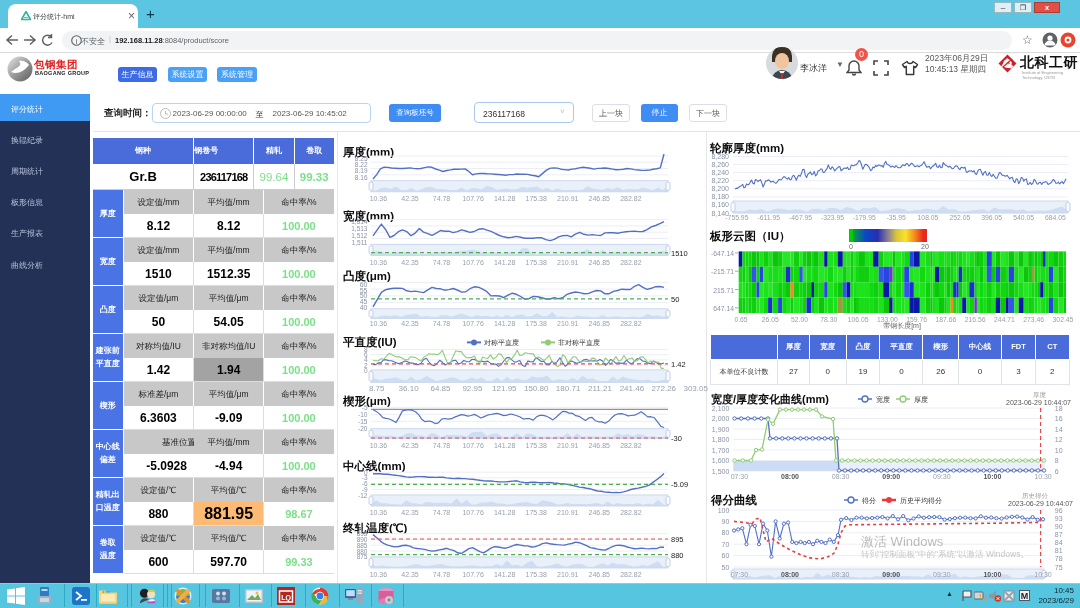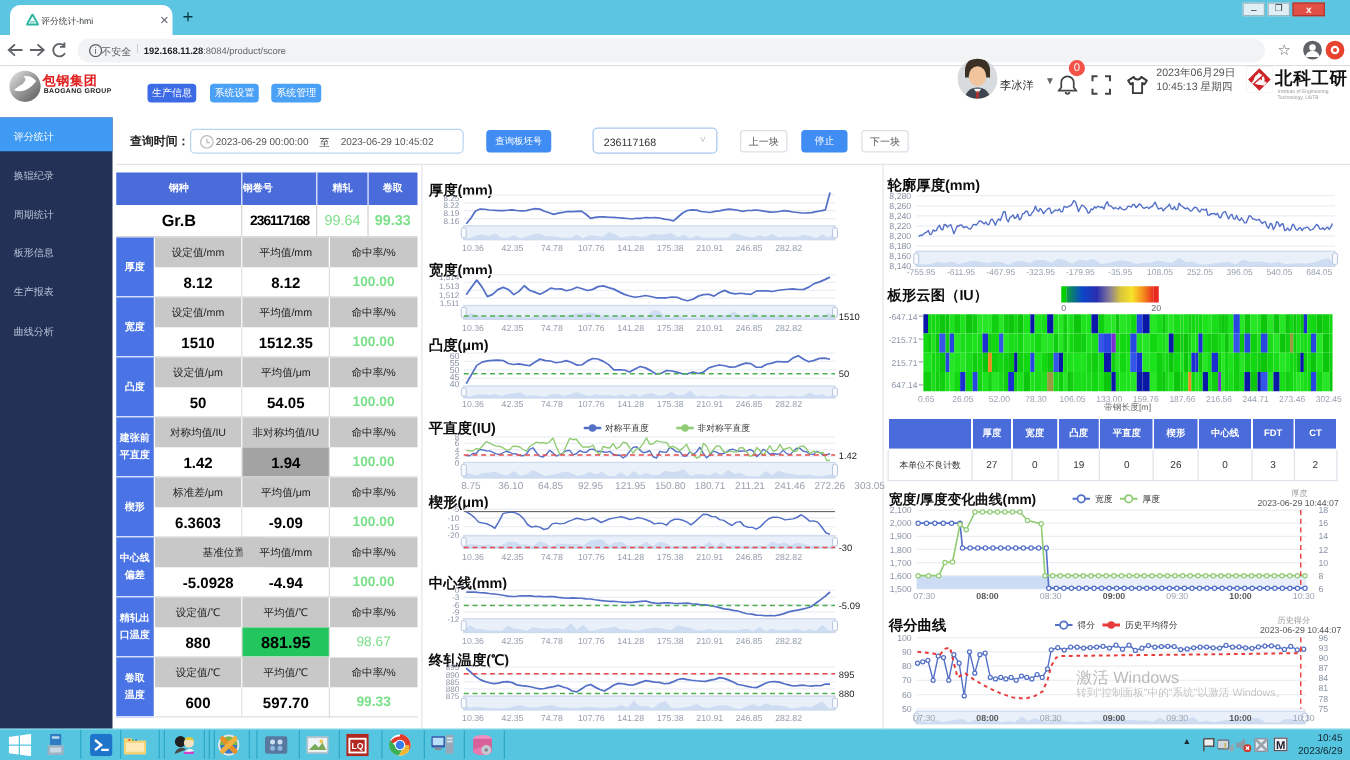--- a/index.html
+++ b/index.html
@@ -214,22 +214,22 @@
 <div style="position:absolute;left:194.2px;top:430px;width:69.9px;height:24px;background:#c8c8c8;font-size:8.5px;color:#222;text-align:center;line-height:24px;overflow:hidden;border-right:1px solid #fff">平均值/mm</div>
 <div style="position:absolute;left:264.1px;top:430px;width:69.6px;height:24px;background:#c8c8c8;font-size:8.5px;color:#222;text-align:center;line-height:24px;overflow:hidden;">命中率/%</div>
 <div style="position:absolute;left:123.6px;top:454px;width:87px;height:24px;background:#fff;font-size:12px;color:#000;font-weight:bold;text-align:center;line-height:24px;overflow:hidden;border-right:1px solid #ddd;border-bottom:1px solid #ddd">-5.0928</div>
 <div style="position:absolute;left:194.2px;top:454px;width:69.9px;height:24px;background:#fff;font-size:12px;color:#000;font-weight:bold;text-align:center;line-height:24px;overflow:hidden;border-right:1px solid #ddd;border-bottom:1px solid #ddd">-4.94</div>
 <div style="position:absolute;left:264.1px;top:454px;width:69.6px;height:24px;background:#fff;font-size:11px;color:#7ce08a;font-weight:bold;text-align:center;line-height:24px;overflow:hidden;border-bottom:1px solid #ddd">100.00</div>
 <div style="position:absolute;left:93px;top:478px;width:30.6px;height:48px;background:#4a74e6;font-size:8px;color:#fff;font-weight:bold;text-align:center;line-height:13px;overflow:hidden;border-right:1.5px solid #fff;border-bottom:1.5px solid #fff;padding-top:10px;">精轧出<br>口温度</div>
 <div style="position:absolute;left:123.6px;top:478px;width:70.6px;height:24px;background:#c8c8c8;font-size:8.5px;color:#222;text-align:center;line-height:24px;overflow:hidden;border-right:1px solid #fff">设定值/℃</div>
 <div style="position:absolute;left:194.2px;top:478px;width:69.9px;height:24px;background:#c8c8c8;font-size:8.5px;color:#222;text-align:center;line-height:24px;overflow:hidden;border-right:1px solid #fff">平均值/℃</div>
 <div style="position:absolute;left:264.1px;top:478px;width:69.6px;height:24px;background:#c8c8c8;font-size:8.5px;color:#222;text-align:center;line-height:24px;overflow:hidden;">命中率/%</div>
 <div style="position:absolute;left:123.6px;top:502px;width:70.6px;height:24px;background:#fff;font-size:12px;color:#000;font-weight:bold;text-align:center;line-height:24px;overflow:hidden;border-right:1px solid #ddd;border-bottom:1px solid #ddd">880</div>
-<div style="position:absolute;left:194.2px;top:502px;width:69.9px;height:24px;background:#22c55e;font-size:13px;color:#000;font-weight:bold;text-align:center;line-height:24px;overflow:hidden;border-right:1px solid #ddd;border-bottom:1px solid #ddd">881.95</div>
-<div style="position:absolute;left:264.1px;top:502px;width:69.6px;height:36px;background:#fff;font-size:11px;color:#7ce08a;font-weight:normal;text-align:center;line-height:24px;overflow:hidden;border-bottom:1px solid #ddd">98.67</div>
+<div style="position:absolute;left:194.2px;top:502px;width:69.9px;height:24px;background:#fdba74;font-size:16px;color:#000;font-weight:bold;text-align:center;line-height:24px;overflow:hidden;border-right:1px solid #ddd;border-bottom:1px solid #ddd">881.95</div>
+<div style="position:absolute;left:264.1px;top:502px;width:69.6px;height:36px;background:#fff;font-size:11px;color:#7ce08a;font-weight:bold;text-align:center;line-height:24px;overflow:hidden;border-bottom:1px solid #ddd">98.67</div>
 <div style="position:absolute;left:93px;top:526px;width:30.6px;height:48px;background:#4a74e6;font-size:8px;color:#fff;font-weight:bold;text-align:center;line-height:13px;overflow:hidden;border-right:1.5px solid #fff;border-bottom:1.5px solid #fff;padding-top:10px;">卷取<br>温度</div>
 <div style="position:absolute;left:123.6px;top:526px;width:70.6px;height:24px;background:#c8c8c8;font-size:8.5px;color:#222;text-align:center;line-height:24px;overflow:hidden;border-right:1px solid #fff">设定值/℃</div>
 <div style="position:absolute;left:194.2px;top:526px;width:69.9px;height:24px;background:#c8c8c8;font-size:8.5px;color:#222;text-align:center;line-height:24px;overflow:hidden;border-right:1px solid #fff">平均值/℃</div>
 <div style="position:absolute;left:264.1px;top:526px;width:69.6px;height:24px;background:#c8c8c8;font-size:8.5px;color:#222;text-align:center;line-height:24px;overflow:hidden;">命中率/%</div>
 <div style="position:absolute;left:123.6px;top:550px;width:70.6px;height:24px;background:#fff;font-size:12px;color:#000;font-weight:bold;text-align:center;line-height:24px;overflow:hidden;border-right:1px solid #ddd;border-bottom:1px solid #ddd">600</div>
 <div style="position:absolute;left:194.2px;top:550px;width:69.9px;height:24px;background:#fff;font-size:12px;color:#000;font-weight:bold;text-align:center;line-height:24px;overflow:hidden;border-right:1px solid #ddd;border-bottom:1px solid #ddd">597.70</div>
 <div style="position:absolute;left:264.1px;top:550px;width:69.6px;height:24px;background:#fff;font-size:11px;color:#7ce08a;font-weight:bold;text-align:center;line-height:24px;overflow:hidden;border-bottom:1px solid #ddd">99.33</div>
 
 <table id="rtab">
  <colgroup>

